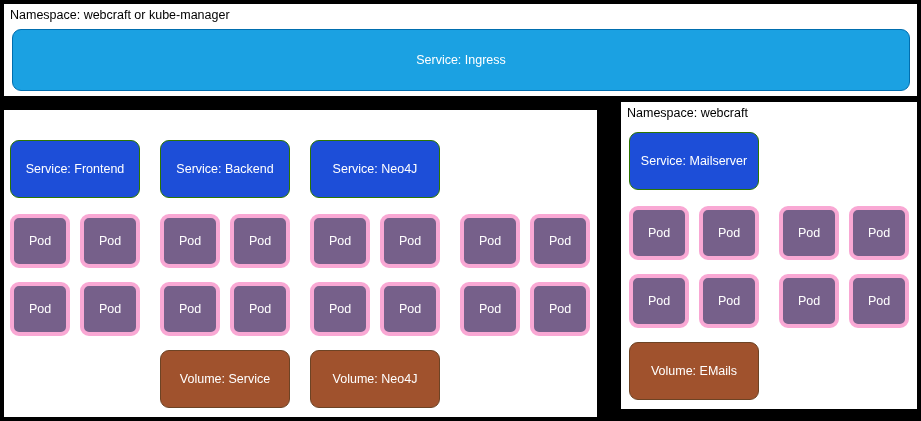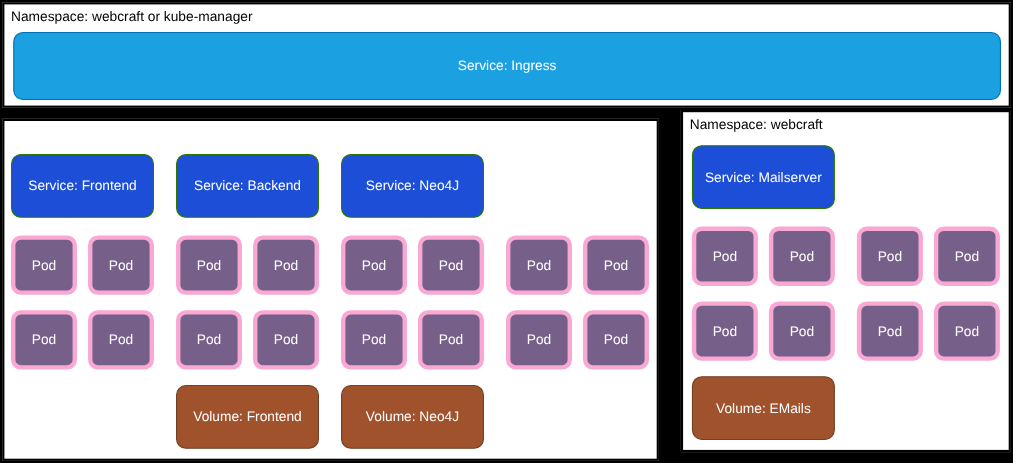--- a/index.html
+++ b/index.html
@@ -94,21 +94,21 @@
 
   <div class="node pod row2" style="left:6px">Pod</div>
   <div class="node pod row2" style="left:76px">Pod</div>
   <div class="node pod row2" style="left:156px">Pod</div>
   <div class="node pod row2" style="left:226px">Pod</div>
   <div class="node pod row2" style="left:306px">Pod</div>
   <div class="node pod row2" style="left:376px">Pod</div>
   <div class="node pod row2" style="left:456px">Pod</div>
   <div class="node pod row2" style="left:526px">Pod</div>
 
-  <div class="node volume" style="left:156px">Volume: Frontend</div>
+  <div class="node volume" style="left:156px">Volume: Service</div>
   <div class="node volume" style="left:306px">Volume: Neo4J</div>
 </div>
 
 <div class="ns ns-right">
   <div class="ns-label">Namespace: webcraft</div>
 
   <div class="node service" style="left:8px">Service: Mailserver</div>
 
   <div class="node pod row1" style="left:8px">Pod</div>
   <div class="node pod row1" style="left:78px">Pod</div>

